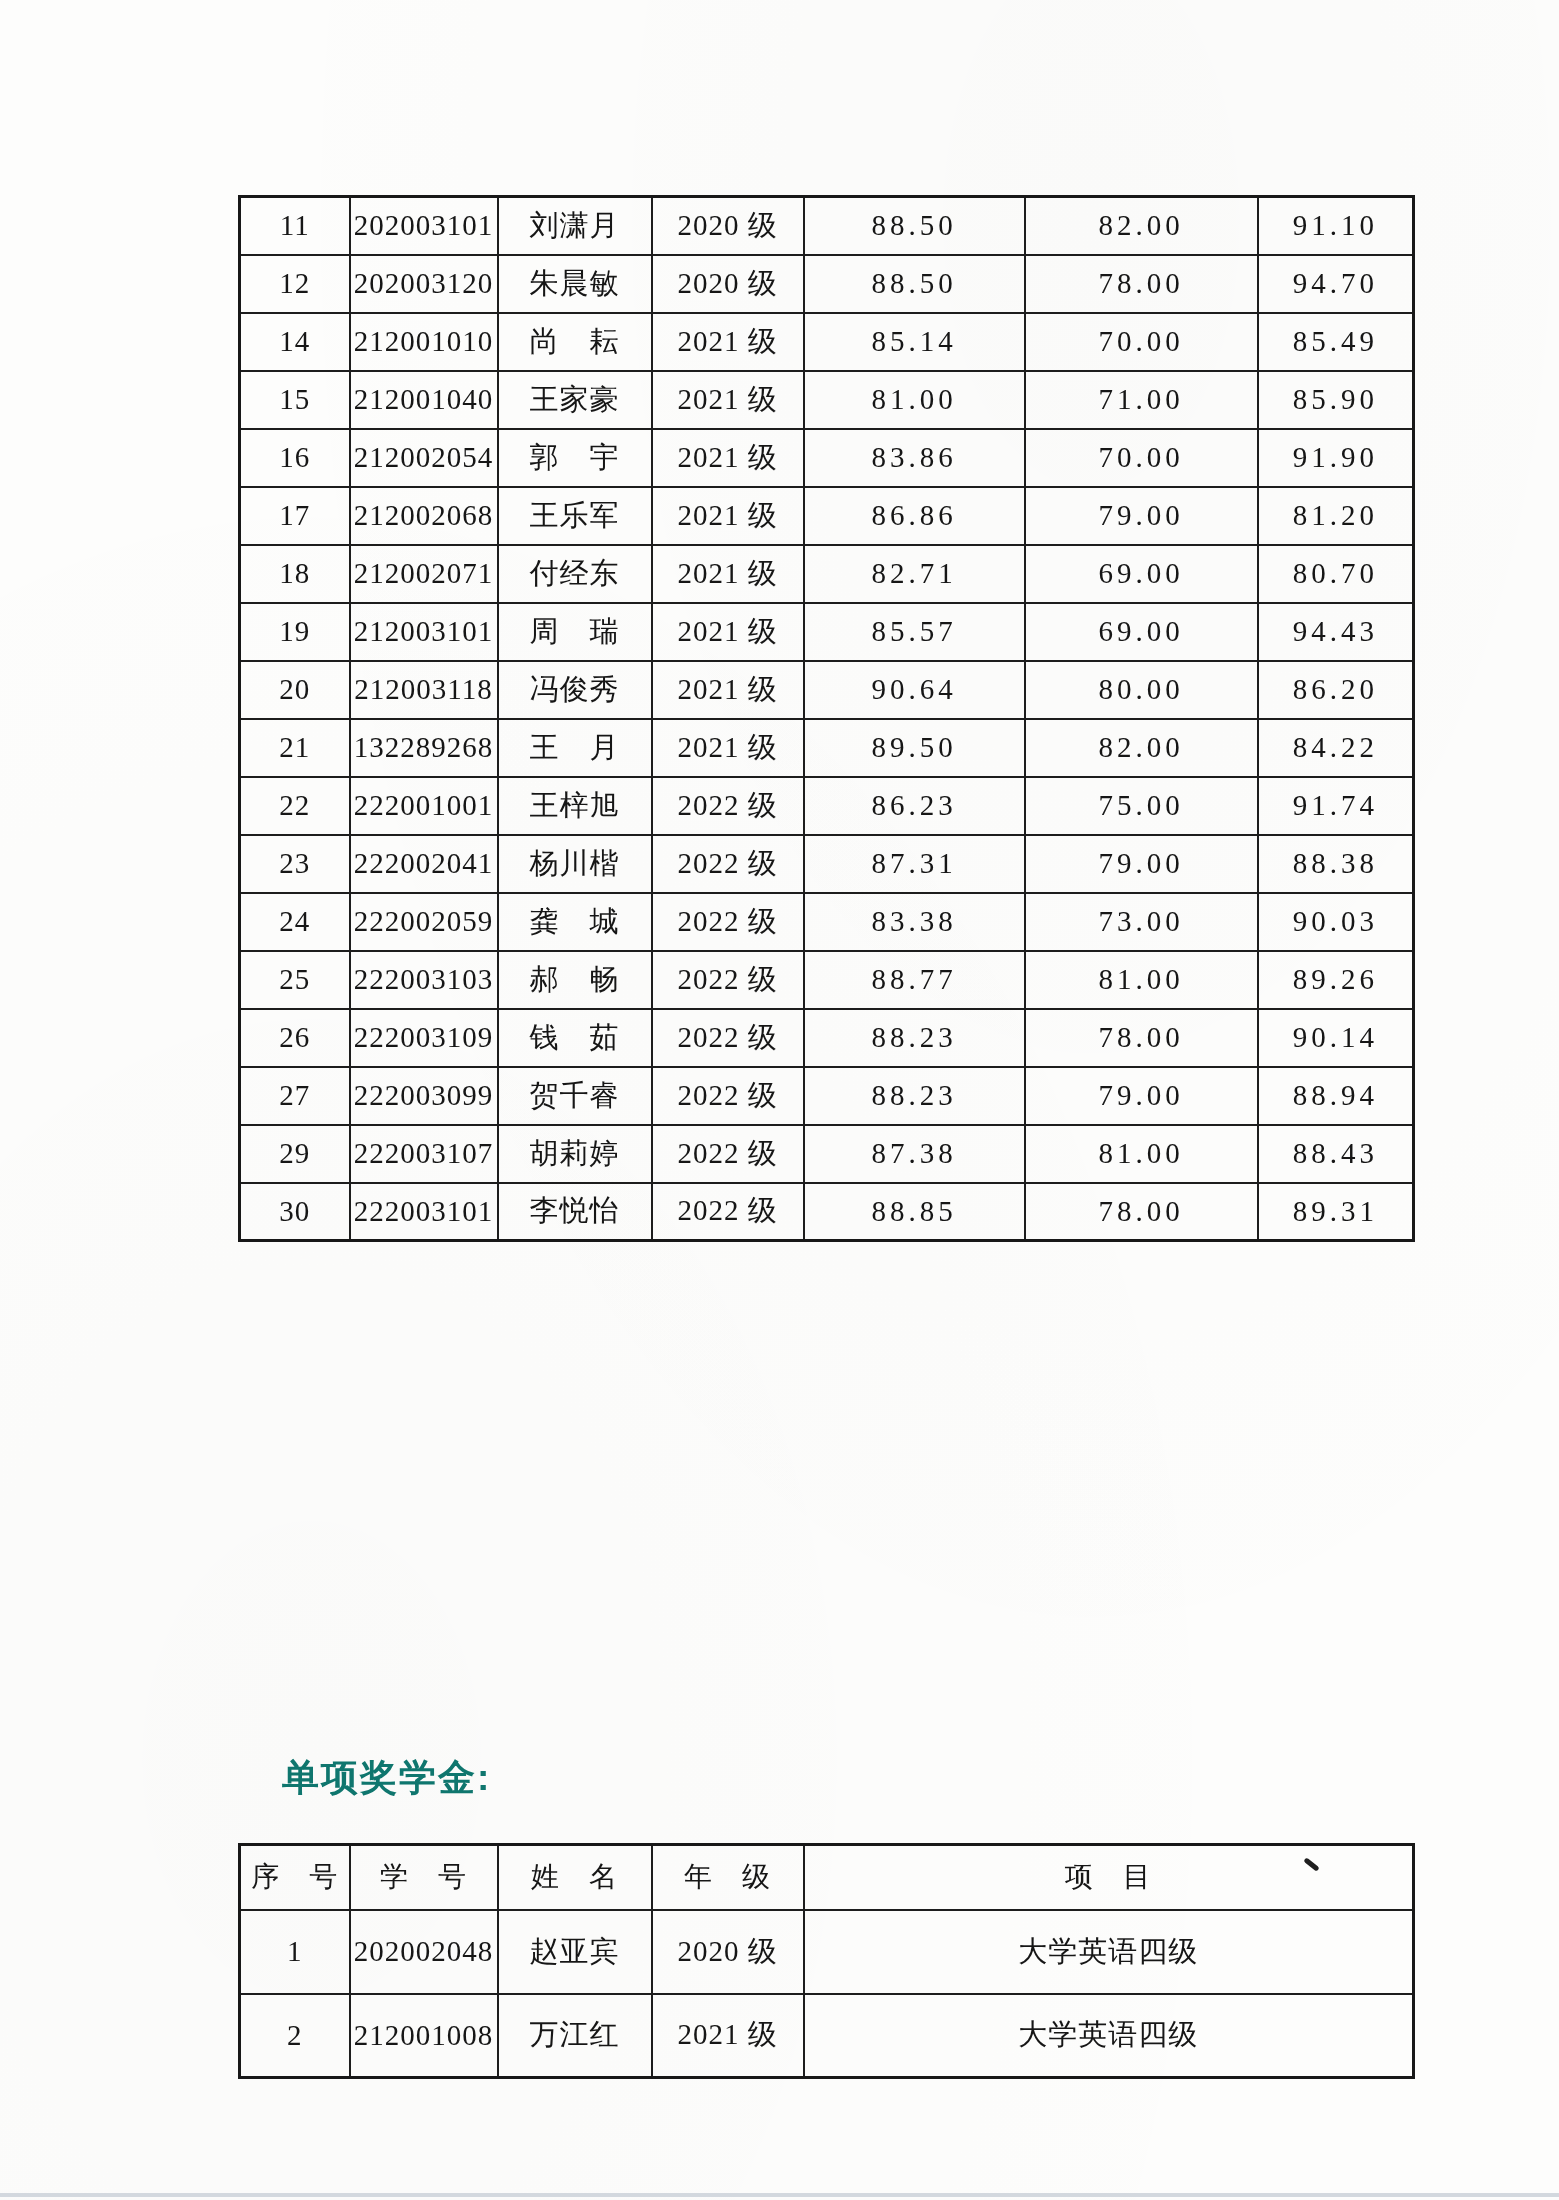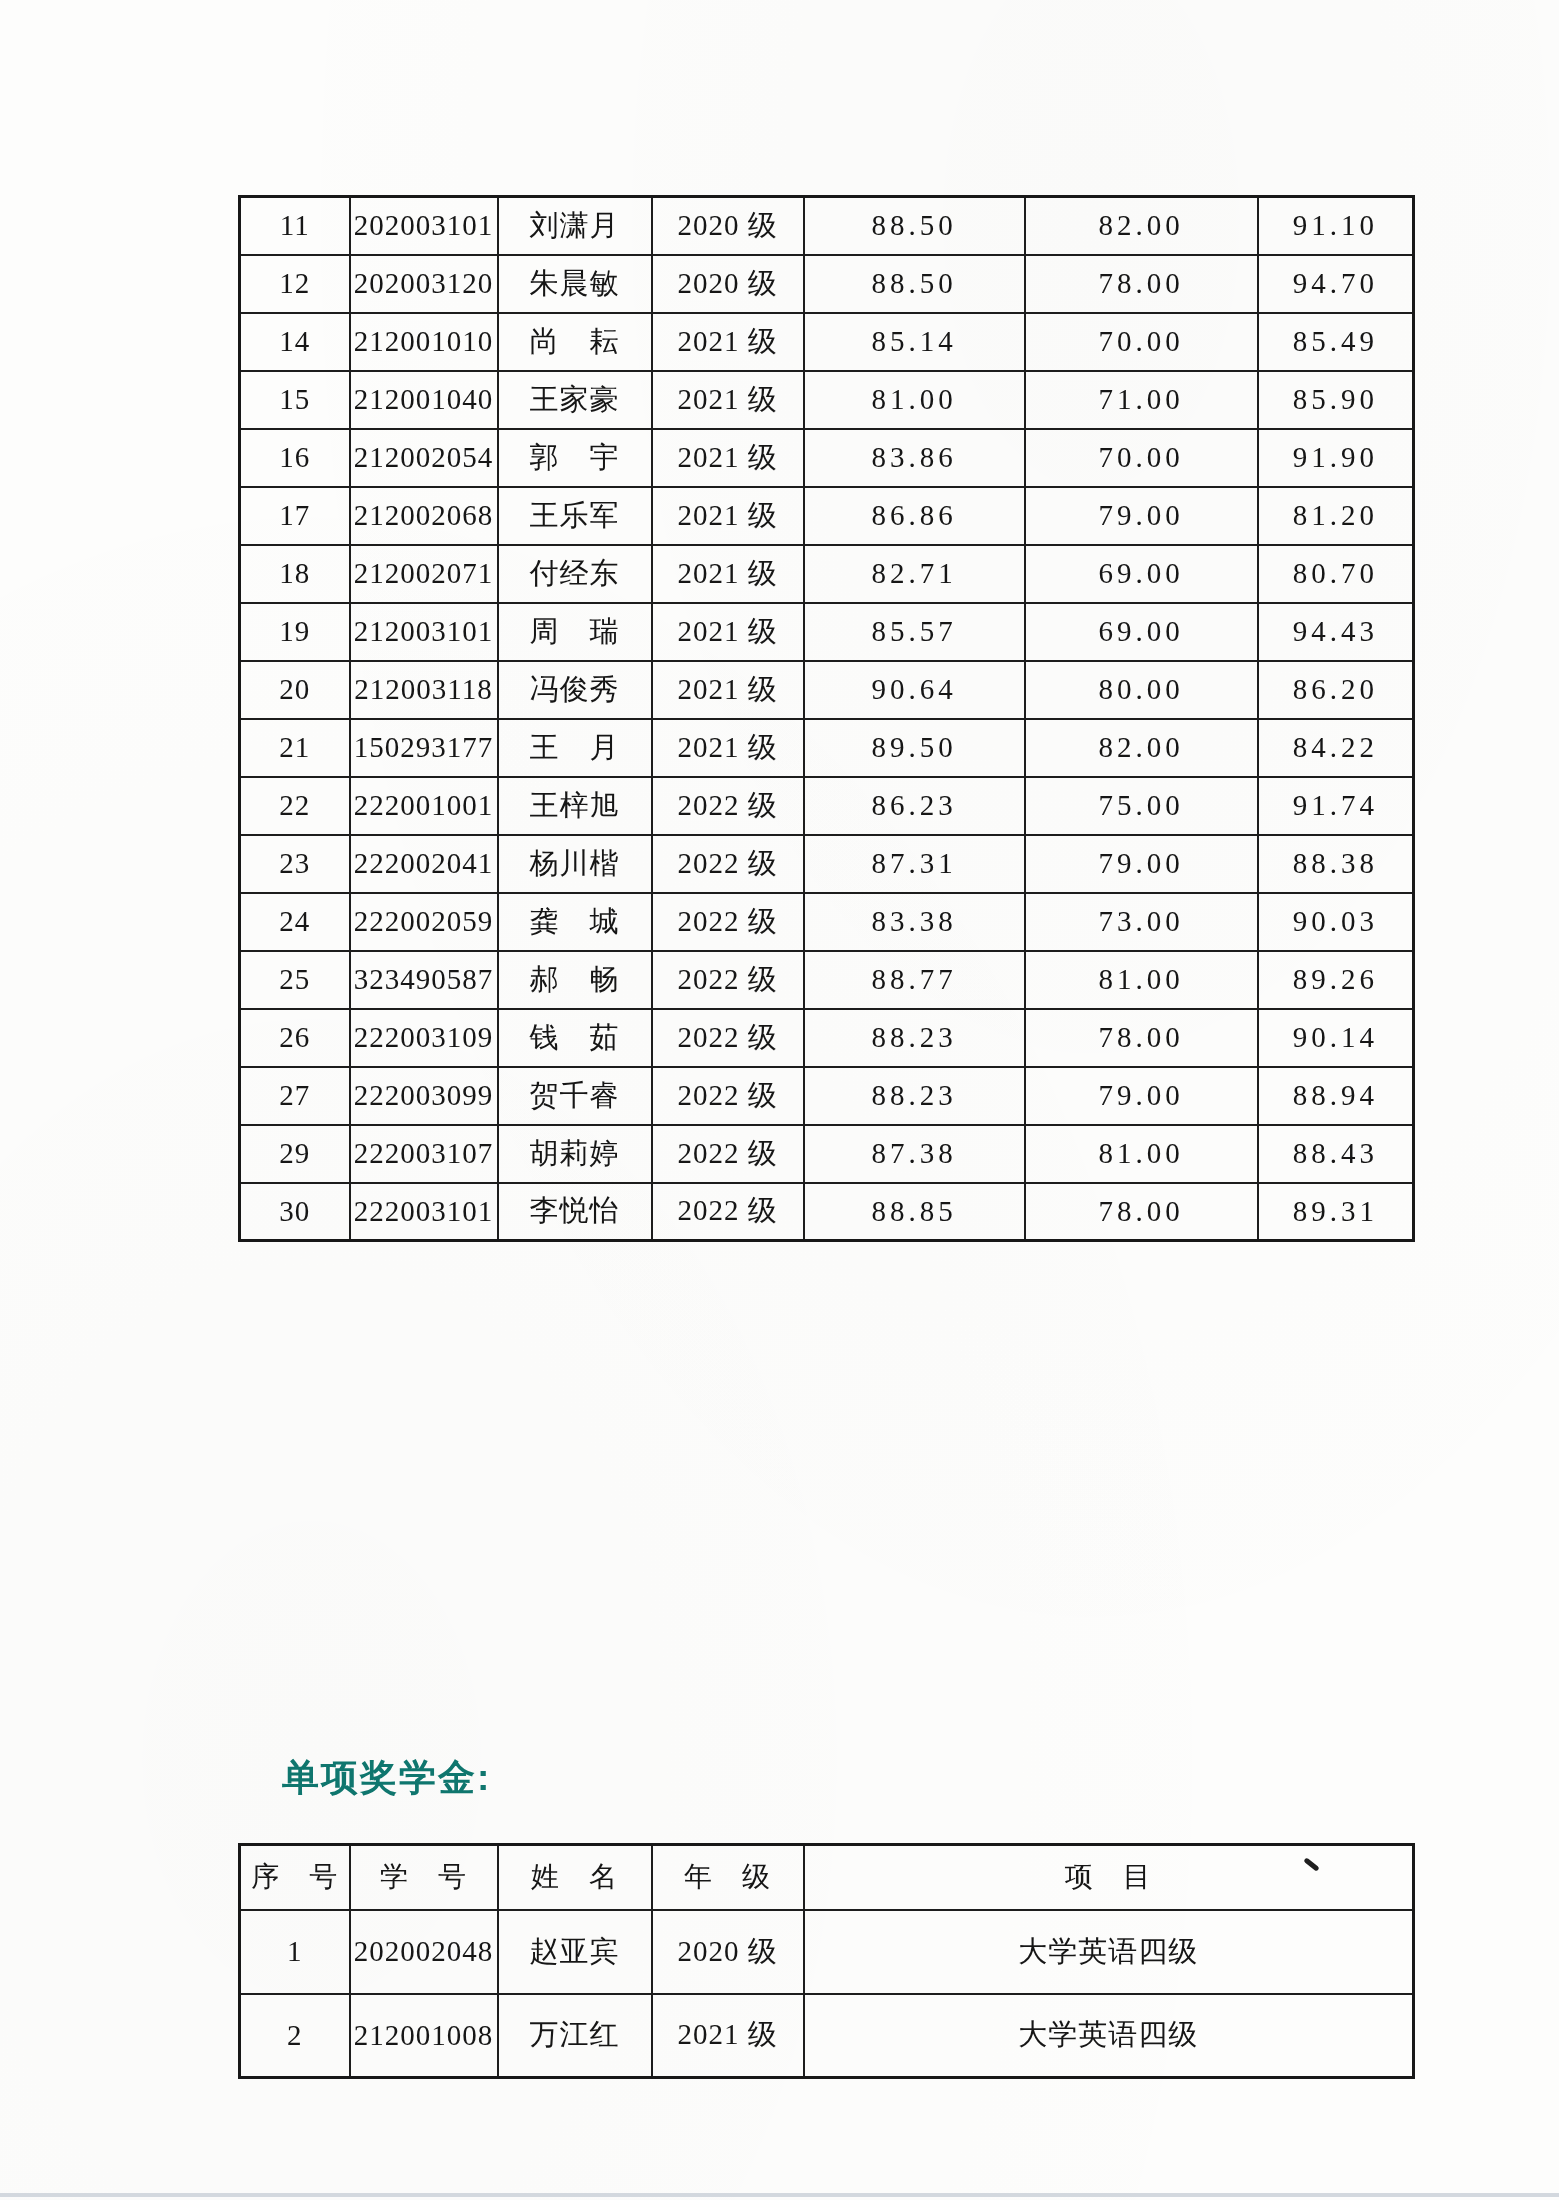--- a/index.html
+++ b/index.html
@@ -184,21 +184,21 @@
         <td>20</td>
         <td>212003118</td>
         <td>冯俊秀</td>
         <td>2021 级</td>
         <td>90.64</td>
         <td>80.00</td>
         <td>86.20</td>
       </tr>
       <tr>
         <td>21</td>
-        <td>150293177</td>
+        <td>132289268</td>
         <td>王　月</td>
         <td>2021 级</td>
         <td>89.50</td>
         <td>82.00</td>
         <td>84.22</td>
       </tr>
       <tr>
         <td>22</td>
         <td>222001001</td>
         <td>王梓旭</td>
@@ -220,21 +220,21 @@
         <td>24</td>
         <td>222002059</td>
         <td>龚　城</td>
         <td>2022 级</td>
         <td>83.38</td>
         <td>73.00</td>
         <td>90.03</td>
       </tr>
       <tr>
         <td>25</td>
-        <td>323490587</td>
+        <td>222003103</td>
         <td>郝　畅</td>
         <td>2022 级</td>
         <td>88.77</td>
         <td>81.00</td>
         <td>89.26</td>
       </tr>
       <tr>
         <td>26</td>
         <td>222003109</td>
         <td>钱　茹</td>

